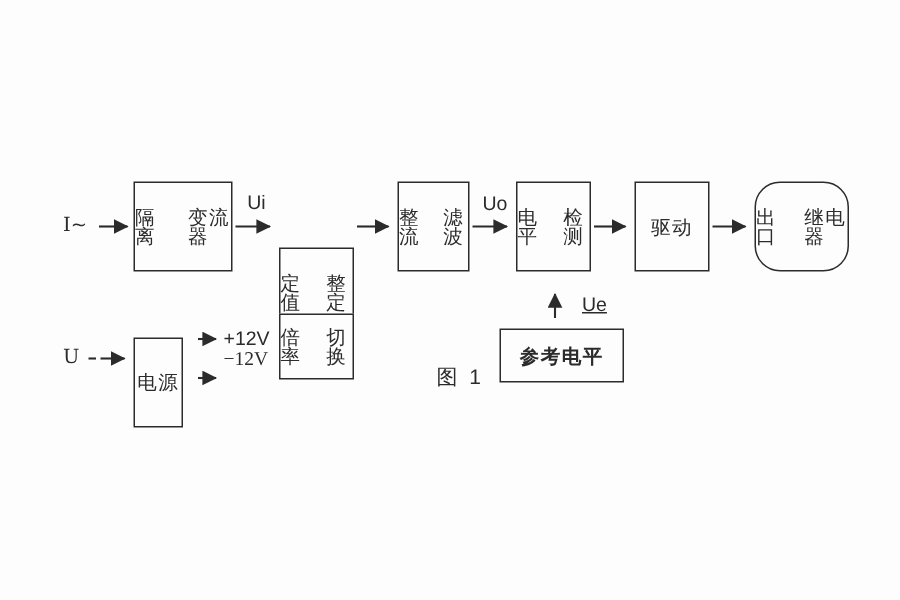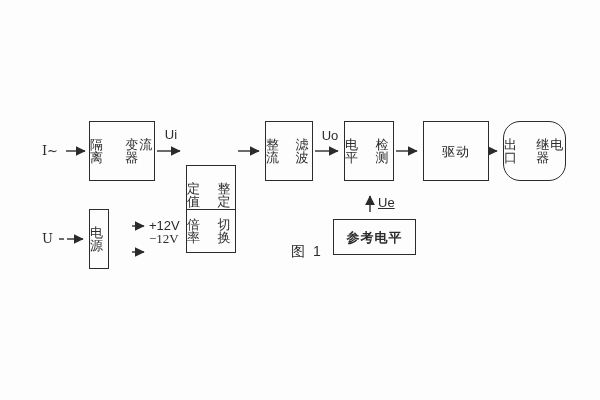--- a/index.html
+++ b/index.html
@@ -54,31 +54,31 @@
     position: absolute;
     font-size: 14px;
     line-height: 1;
     letter-spacing: 2px;
   }
   
   #blk-isolation  { left: 89px;  top: 121px; width: 66px; height: 60px; }
   #blk-setting    { left: 186px; top: 121px; width: 50px; height: 60px; margin-top: 44px; }
   #blk-rectify    { left: 265px; top: 121px; width: 48px; height: 60px; }
   #blk-level      { left: 344px; top: 121px; width: 50px; height: 60px; }
-  #blk-drive      { left: 423px; top: 121px; width: 66px; height: 60px; }
+  #blk-drive      { left: 423px; top: 121px; width: 50px; height: 60px; }
   #blk-relay      { left: 503px; top: 121px; width: 63px; height: 60px; border-radius: 17px; }
-  #blk-power      { left: 89px;  top: 209px; width: 20px; height: 60px; }
+  #blk-power      { left: 89px;  top: 225px; width: 33px; height: 60px; font-family: Liberation Mono, monospace; }
   #blk-ratio      { left: 186px; top: 209px; width: 50px; height: 44px; }
   #blk-reference  { left: 333px; top: 219px; width: 83px; height: 36px; gap: 0; font-weight: bold; }
   
   #lbl-i  { left: 38px;  top: 144px; width: 24px; }
   #lbl-u  { left: 42px;  top: 232px; width: 16px; }
   #lbl-ui { left: 158px; top: 128px; width: 26px; }
   #lbl-uo { left: 316px; top: 129px; width: 28px; }
-  #lbl-ue { left: 378px; top: 196px; text-decoration: underline; }
+  #lbl-ue { left: 388px; top: 196px; text-decoration: underline; }
   #lbl-p12 { left: 149px; top: 219px; }
   #lbl-m12 { left: 149px; top: 232px; font-family: Liberation Serif, serif; }
   #fig-caption { left: 291px; top: 244px; }
 </style>
 </head>
 <body>
 
 <div class="canvas">
 
   <svg class="arrow-layer" viewBox="0 0 600 400" xmlns="http://www.w3.org/2000/svg">

